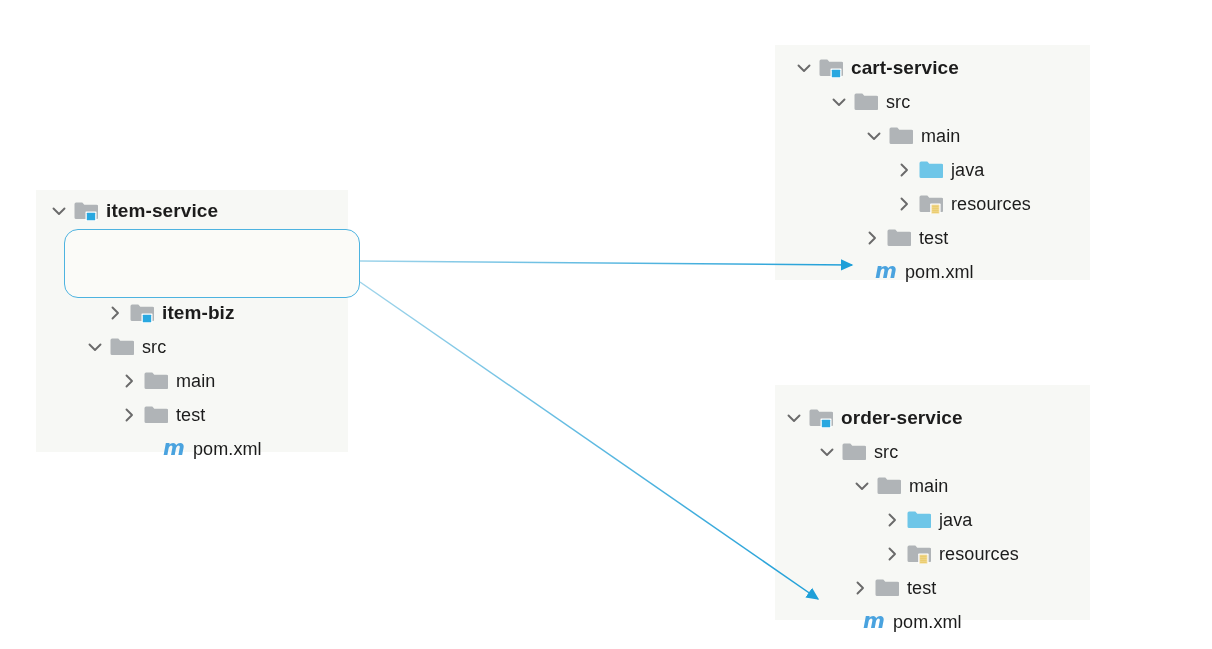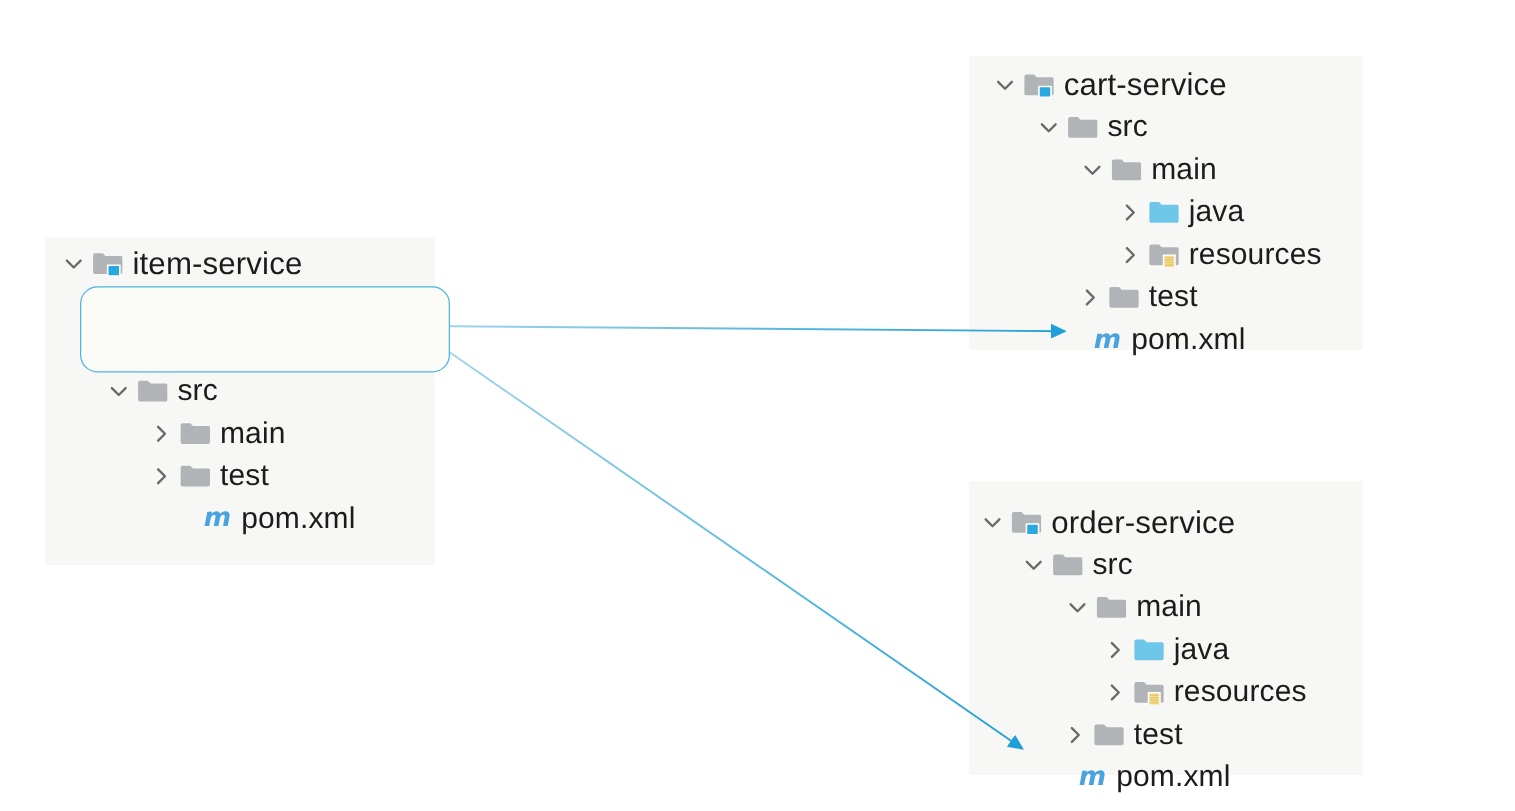--- a/index.html
+++ b/index.html
@@ -30,25 +30,25 @@
   .tree { position: absolute; left: 0; top: 0; width: 100%; }
   .row {
     position: relative;
     height: 34px;
     display: flex;
     align-items: center;
     white-space: nowrap;
     box-sizing: border-box;
   }
   .row .label {
-    font-size: 24px;
+    font-size: 18px;
     color: #1c1c1c;
     letter-spacing: .1px;
   }
-  .row.bold .label { font-weight: normal; font-size: 25px; }
+  .row.bold .label { font-weight: bold; font-size: 19px; }
 
   
   .chev {
     width: 18px; height: 18px;
     flex: 0 0 18px;
     position: relative;
     margin-right: 6px;
   }
   .chev svg { display: block; }
 
@@ -182,20 +182,37 @@
             </g>
             <rect x="11.5" y="10.5" width="11" height="10" rx="0.6" fill="#ffffff"></rect>
             <rect x="12.8" y="11.8" width="8.4" height="7.4" rx="0.5" fill="#29a8e0"></rect>
           </svg>
         </span>
         <span class="label">item-api</span>
         <span class="badge-wrap">
           <span class="cbadge i">I</span>
           <span class="badge-text">ItemClient</span>
         </span>
+      </div>
+      <div class="row bold" style="padding-left: 70px;">
+        <span class="chev">
+          <svg width="18" height="18" viewBox="0 0 18 18">
+            <path d="M6.5 3.5 L12 9 L6.5 14.5" fill="none" stroke="#6a6a6a" stroke-width="1.9" stroke-linecap="round" stroke-linejoin="round"></path>
+          </svg>
+        </span>
+        <span class="ficon">
+          <svg width="24" height="20" viewBox="0 0 24 20">
+            <g fill="#b0b4b7">
+              <path d="M0.5 3.2 a1.6 1.6 0 0 1 1.6 -1.6 h6.2 l2.0 2.1 h12.2 a1.6 1.6 0 0 1 1.6 1.6 v11.2 a1.6 1.6 0 0 1 -1.6 1.6 h-20.4 a1.6 1.6 0 0 1 -1.6 -1.6 z"></path>
+            </g>
+            <rect x="11.5" y="10.5" width="11" height="10" rx="0.6" fill="#ffffff"></rect>
+            <rect x="12.8" y="11.8" width="8.4" height="7.4" rx="0.5" fill="#29a8e0"></rect>
+          </svg>
+        </span>
+        <span class="label">item-biz</span>
       </div>
       <div class="row" style="padding-left: 50px;">
         <span class="chev">
           <svg width="18" height="18" viewBox="0 0 18 18">
             <path d="M3.5 6.5 L9 12 L14.5 6.5" fill="none" stroke="#6a6a6a" stroke-width="1.9" stroke-linecap="round" stroke-linejoin="round"></path>
           </svg>
         </span>
         <span class="ficon">
           <svg width="24" height="20" viewBox="0 0 24 20">
             <g fill="#b0b4b7">

